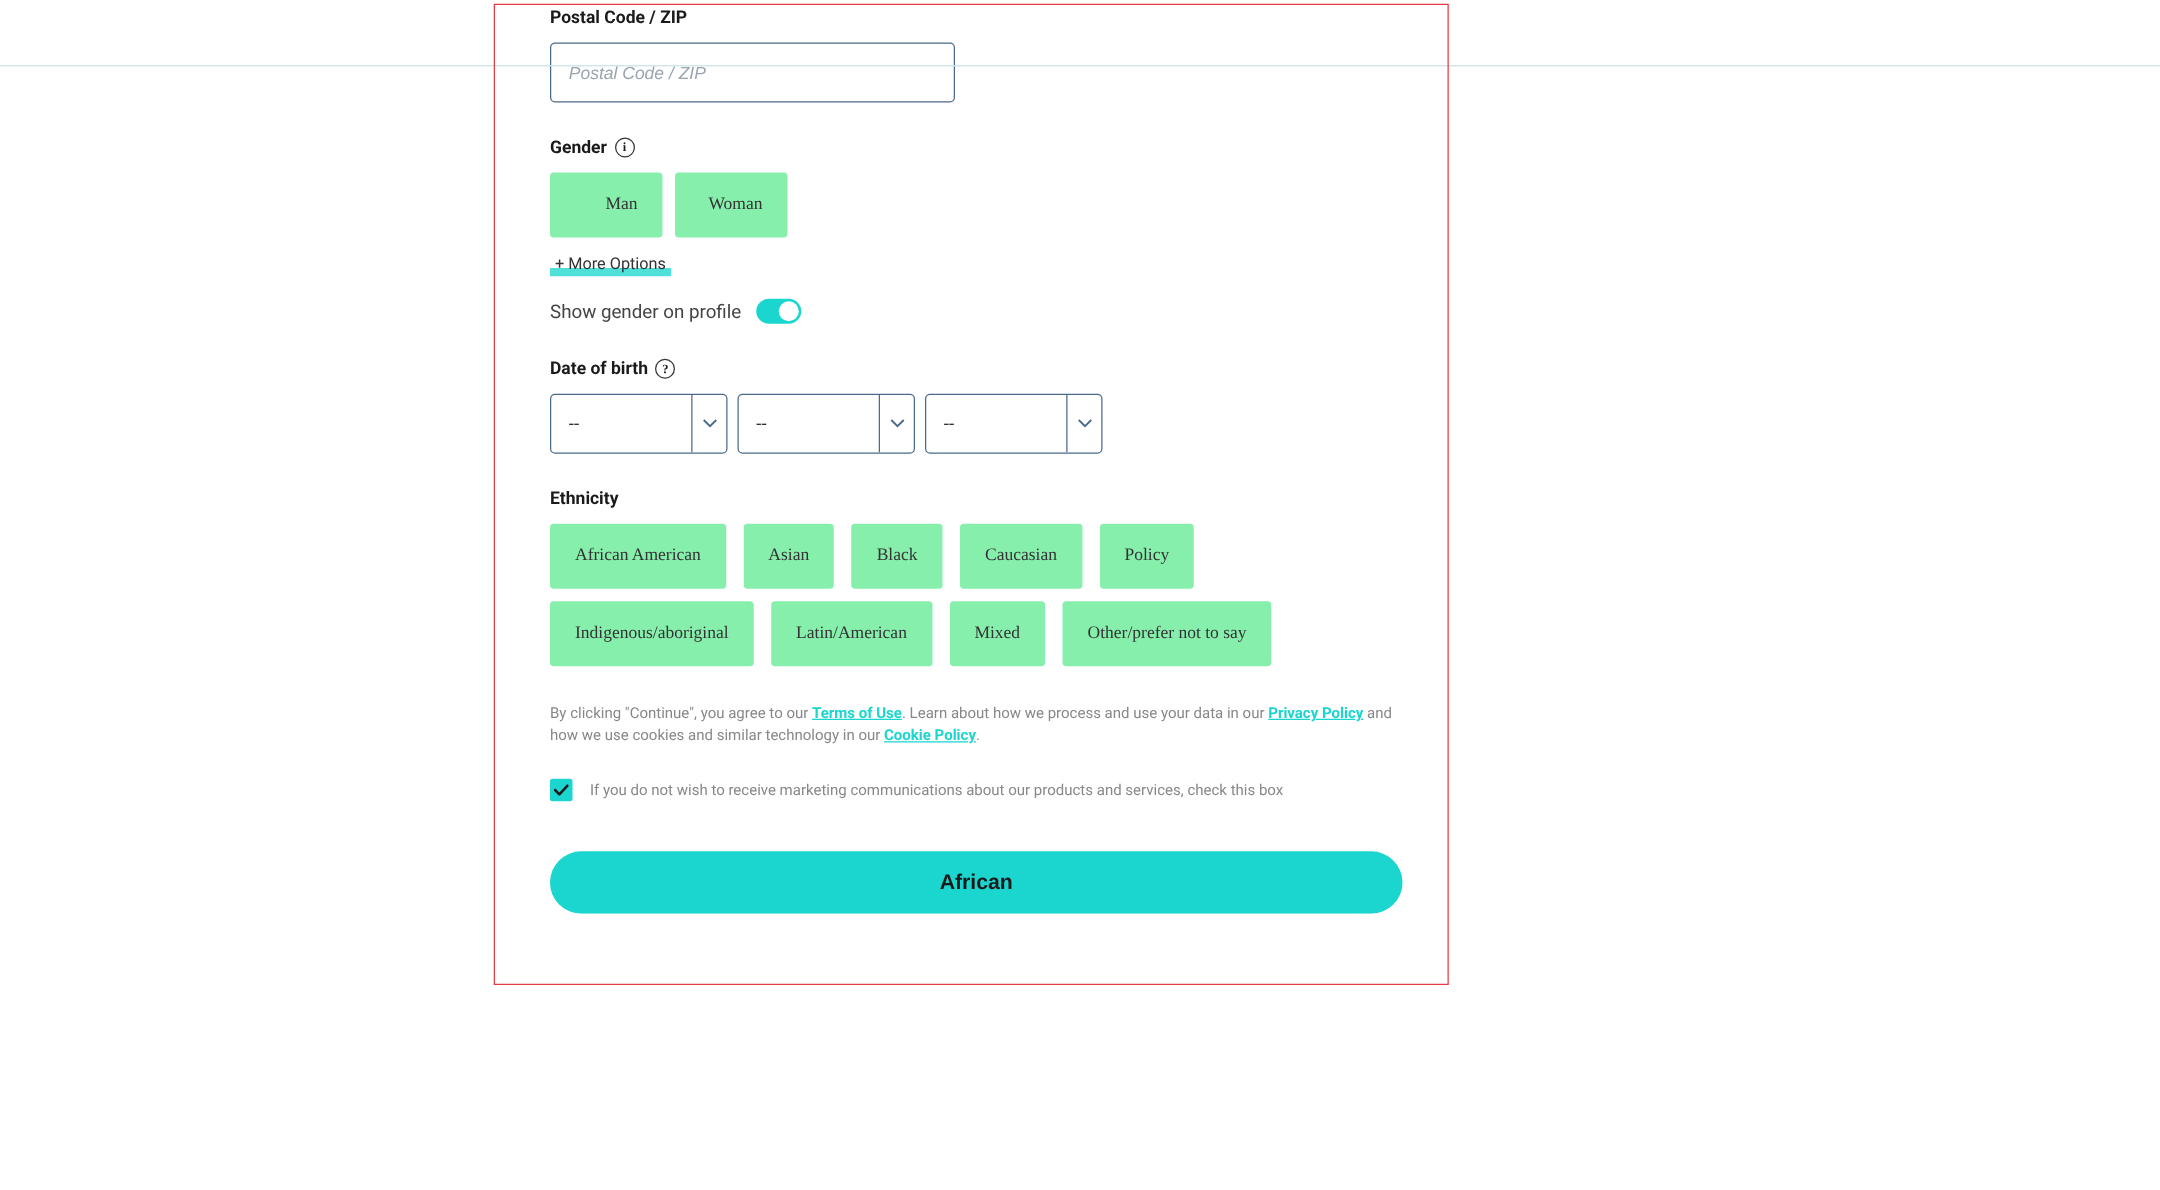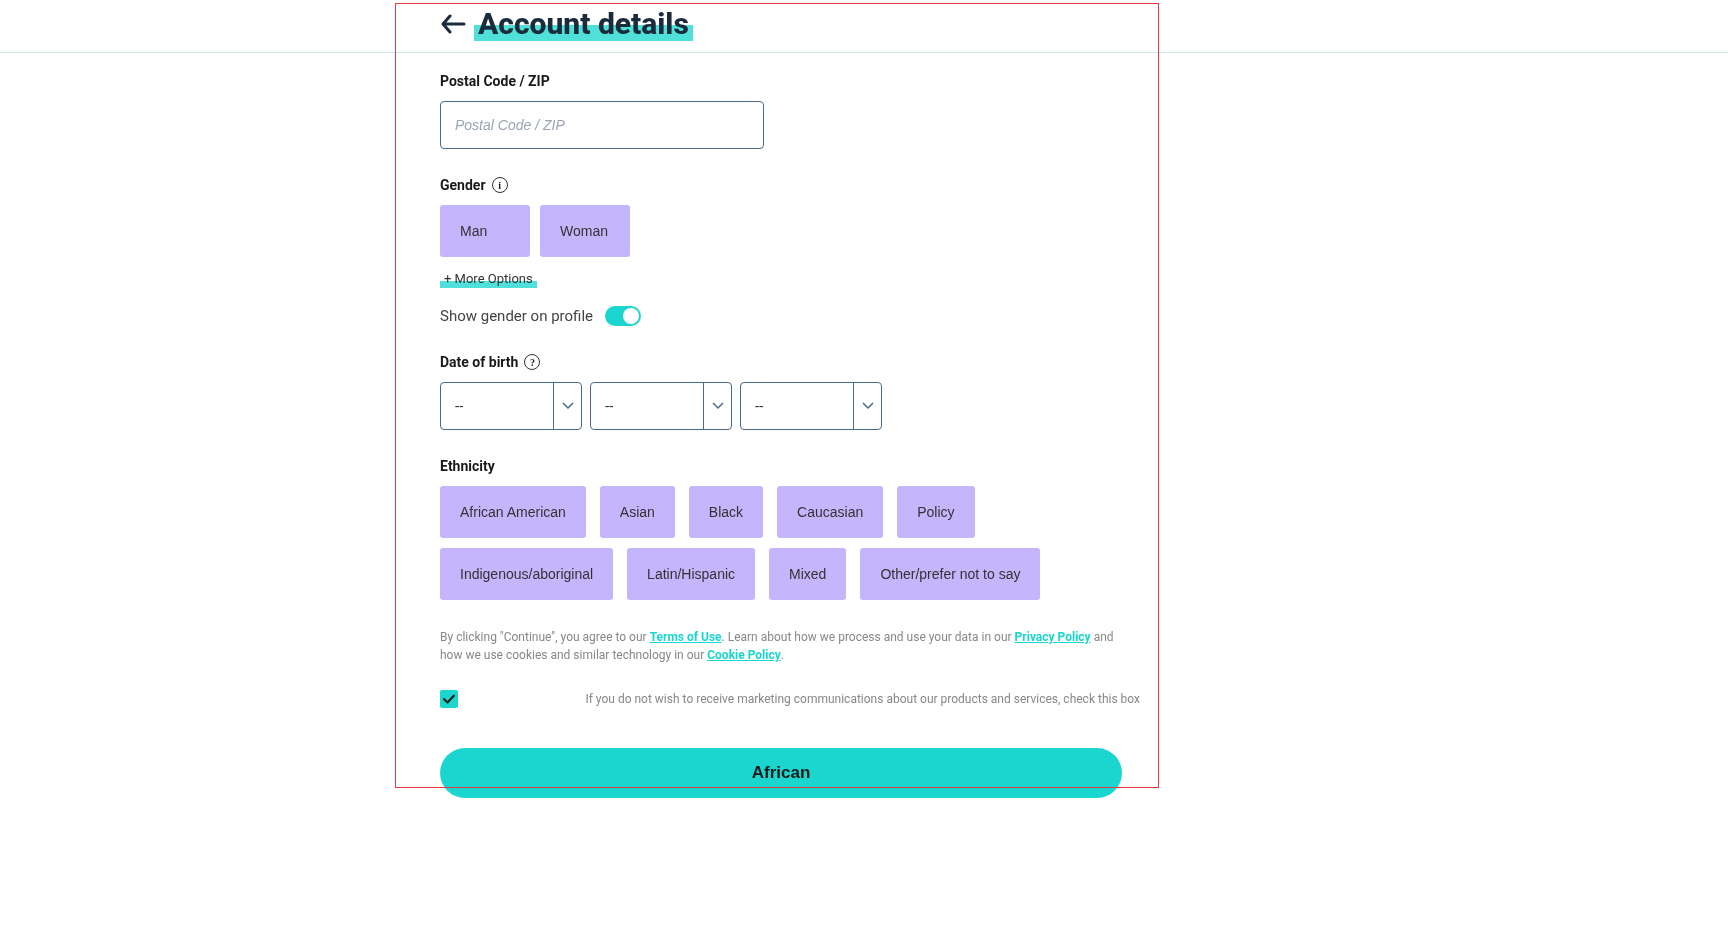--- a/index.html
+++ b/index.html
@@ -70,29 +70,30 @@
     border-radius: 4px;
     padding: 0 14px;
     font-size: 14px;
     color: #333;
     font-style: italic;
   }
   .text-input::placeholder { color: #9aa5b1; font-style: italic; }
   .section { margin-bottom: 28px; }
   .chip-row { display: flex; gap: 10px; flex-wrap: wrap; }
   .chip {
-    background: #c4b5fd;
+    background: #86efac;
     border: none;
     border-radius: 3px;
     padding: 18px 24px;
     font-size: 14px;
     color: #333;
     cursor: pointer;
     min-width: 102px;
-    text-align: left;
+    text-align: right;
+    font-family: Liberation Serif, serif;
   }
   .chip.narrow { min-width: 90px; padding: 18px 20px; }
   .more-options {
     display: inline-block;
     font-size: 13px;
     color: #333;
     margin-top: 12px;
     padding: 2px 4px;
     background: linear-gradient(to top, #4ee0d9 35%, transparent 35%);
     cursor: pointer;
@@ -155,21 +156,20 @@
     width: 690px;
   }
   .legal a { color: #1ad6ce; font-weight: 700; text-decoration: underline; }
   .checkbox-row {
     display: flex;
     align-items: center;
     gap: 14px;
     margin-top: 26px;
     font-size: 12px;
     color: #888;
-    justify-content: space-between;
   }
   .checkbox {
     width: 18px; height: 18px;
     background: #1ad6ce;
     border-radius: 2px;
     display: flex;
     align-items: center;
     justify-content: center;
     cursor: pointer;
   }
@@ -186,28 +186,20 @@
     cursor: pointer;
     margin-top: 40px;
   }
 </style>
 </head>
 <body>
 
 <div class="outer-frame"></div>
 
 <div class="content">
-  <div class="header-row">
-    <span class="back-arrow">
-      <svg width="26" height="20" viewBox="0 0 26 20">
-        <path d="M10 2 L3 10 L10 18 M3 10 H24" stroke="#1a2b3c" stroke-width="3" fill="none" stroke-linecap="round" stroke-linejoin="round"></path>
-      </svg>
-    </span>
-    <h1 class="page-title">Account details</h1>
-  </div>
 
   <div class="top-border" style="position:absolute;top:52px;left:0;right:0;height:0;"></div>
 
   <div class="section">
     <div class="field-label">Postal Code / ZIP</div>
     <input class="text-input" placeholder="Postal Code / ZIP" style="">
   </div>
 
   <div class="section">
     <div class="field-label">
@@ -262,21 +254,21 @@
     <div class="field-label">Ethnicity</div>
     <div class="ethnicity-grid" style="margin-bottom:10px;">
       <button class="chip">African American</button>
       <button class="chip">Asian</button>
       <button class="chip">Black</button>
       <button class="chip">Caucasian</button>
       <button class="chip">Policy</button>
     </div>
     <div class="ethnicity-grid">
       <button class="chip">Indigenous/aboriginal</button>
-      <button class="chip">Latin/Hispanic</button>
+      <button class="chip">Latin/American</button>
       <button class="chip">Mixed</button>
       <button class="chip">Other/prefer not to say</button>
     </div>
   </div>
 
   <div class="legal">
     <span>By clicking "Continue", you agree to our </span><a href="#">Terms of Use</a><span>. Learn about how we process and use your data in our </span><a href="#">Privacy Policy</a><span> and how we use cookies and similar technology in our </span><a href="#">Cookie Policy</a><span>.</span>
   </div>
 
   <div class="checkbox-row">

